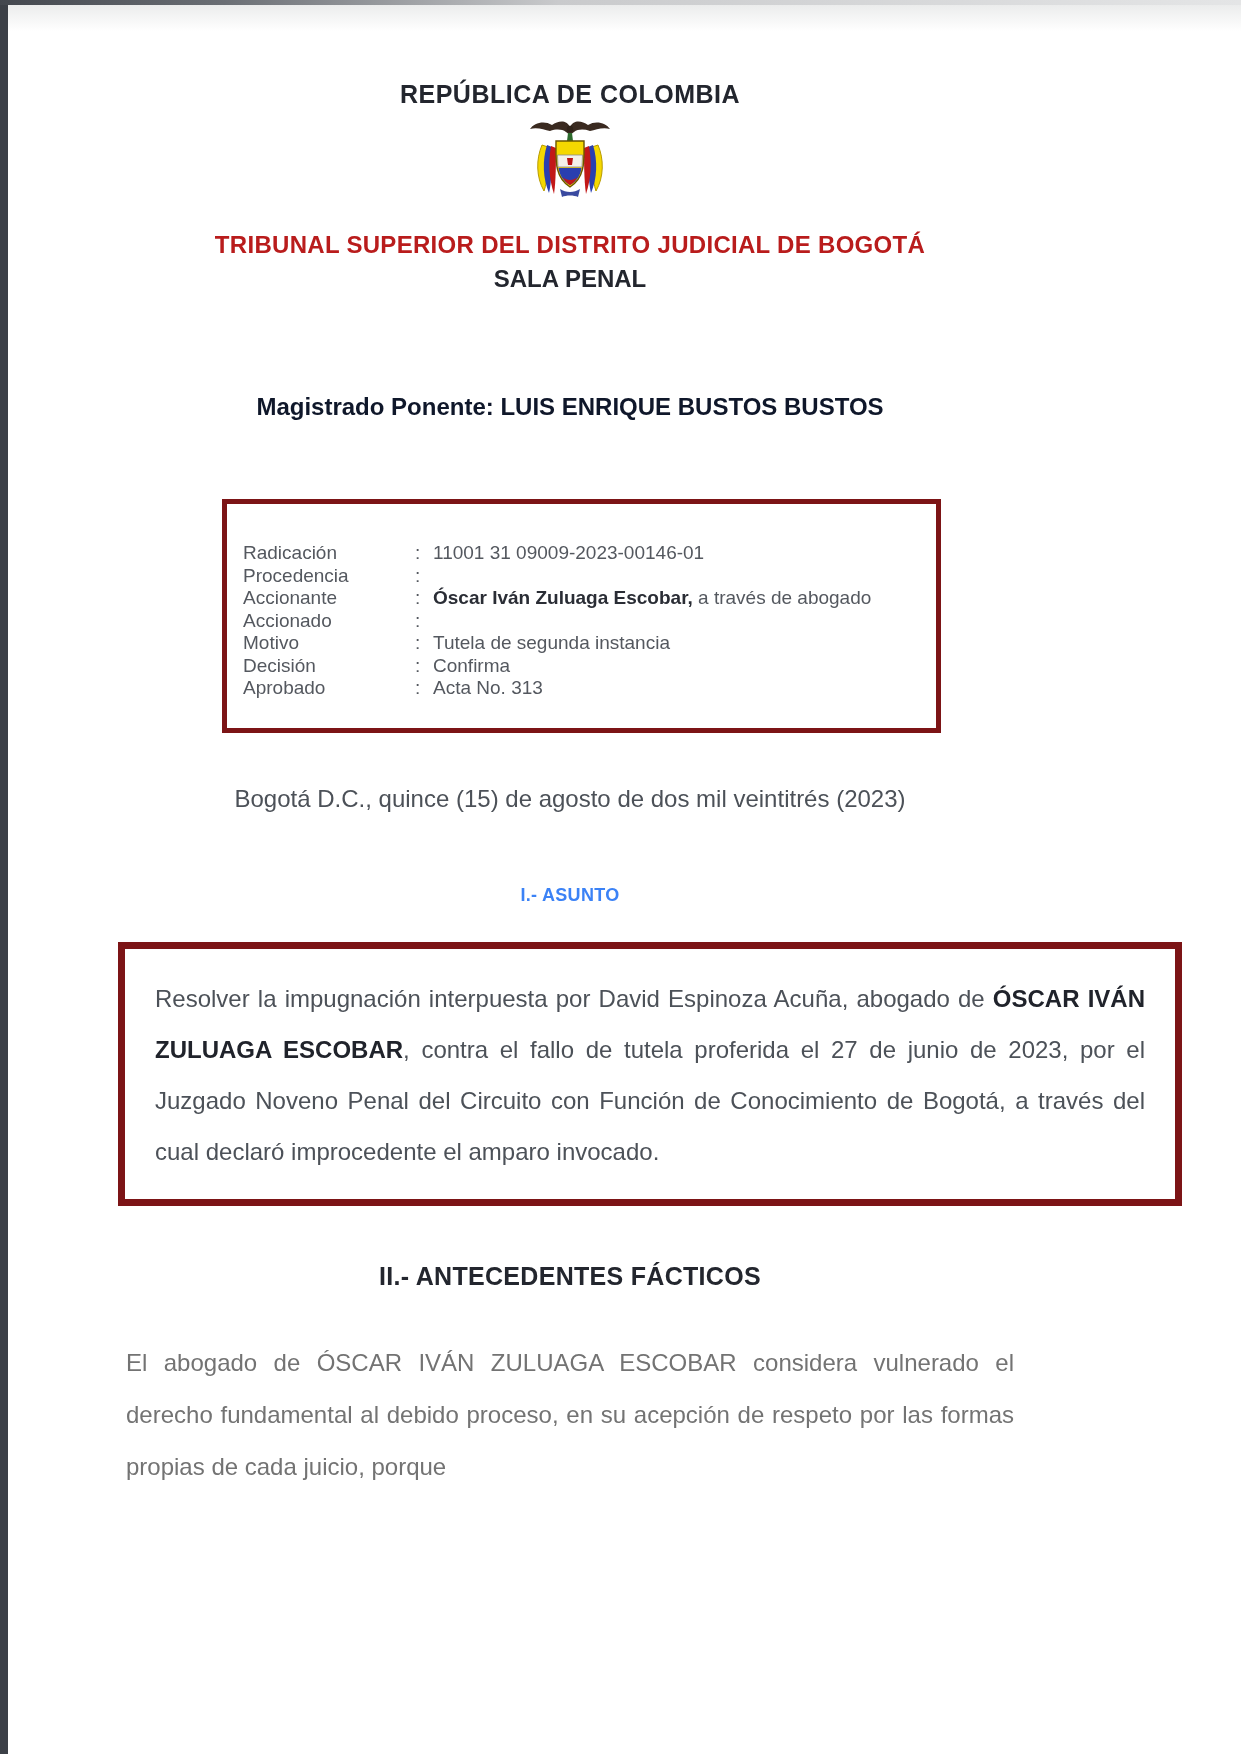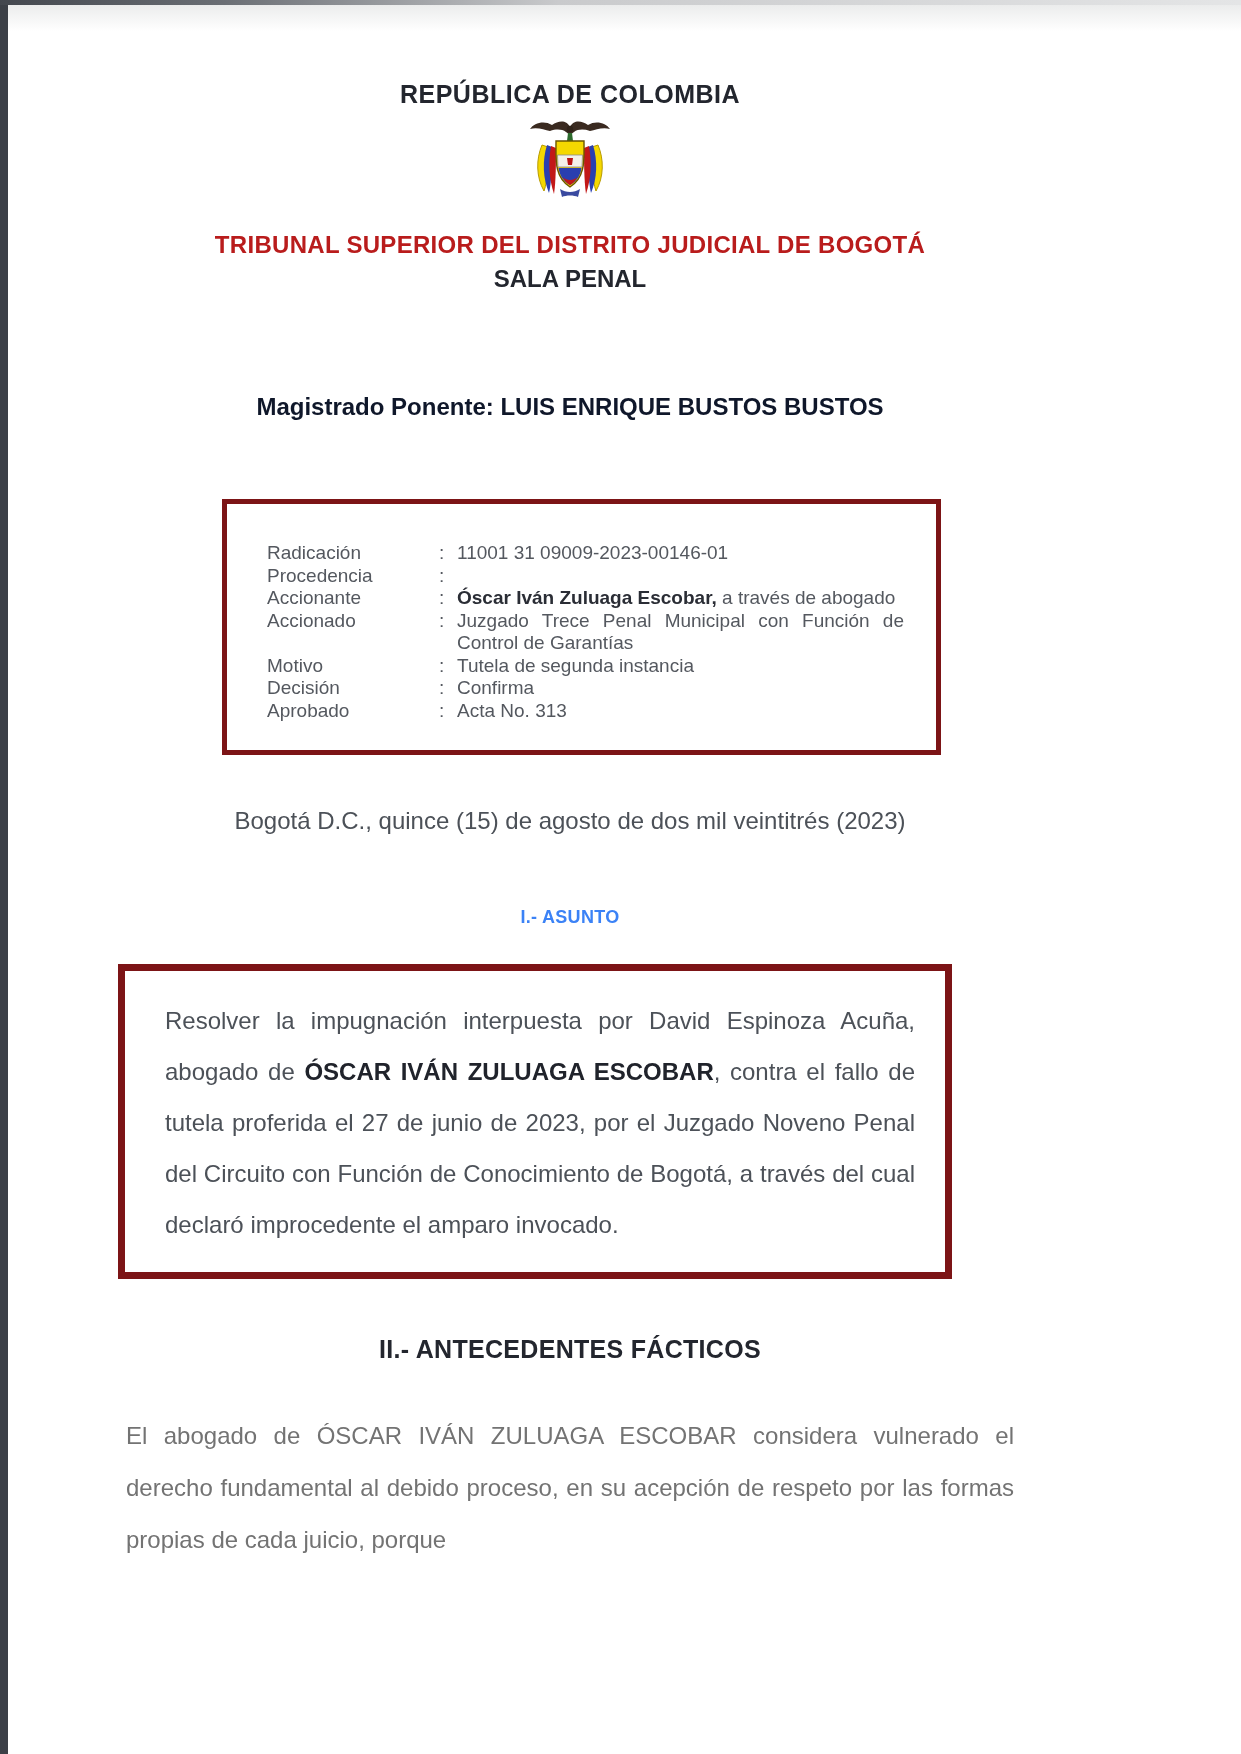--- a/index.html
+++ b/index.html
@@ -48,21 +48,21 @@
     margin:100px 0 0 0;
     font-size:24px;font-weight:700;color:#0f172a;text-align:center;
   }
 
   
   .caption-box{
     box-sizing:border-box;
     margin-top:78px;margin-left:102px;
     width:719px;
     border:5px solid var(--maroon,#7c1416);
-    padding:38px 32px 28px 40px;
+    padding:38px 32px 28px 16px;
     background:#fff;
   }
   .cap-row{display:flex;align-items:flex-start;font-size:19px;line-height:22.5px;color:#54585f;}
   .cap-label{width:172px;flex:0 0 172px;}
   .cap-colon{width:18px;flex:0 0 18px;}
   .cap-value{flex:1;text-align:justify;}
   .cap-bold{font-weight:700;color:#2a2d35;}
 
   .date-line{
     margin:52px 0 0 0;
@@ -70,23 +70,23 @@
   }
 
   .h-section{
     margin:72px 0 0 0;
     font-size:18px;font-weight:700;color:#3b82f6;text-align:center;letter-spacing:.3px;
   }
 
   .asunto-box{
     box-sizing:border-box;
     margin-top:36px;margin-left:-2px;
-    width:834px;
+    width:1064px;
     border:7px solid var(--maroon,#7c1416);
-    padding:24px 30px 22px 40px;
+    padding:24px 30px 22px 30px;
     background:#fff;
   }
   .body-par{
     margin:0;
     font-size:24px;line-height:51px;color:#4c5158;
     text-align:justify;
   }
   .body-par .name-bold{font-weight:700;color:#20232b;}
 
   .h-section2{
@@ -150,21 +150,20 @@
       <span class="cap-colon">:</span>
     </div>
     <div class="cap-row">
       <span class="cap-label">Accionante</span>
       <span class="cap-colon">:</span>
       <span class="cap-value"><span class="cap-bold">Óscar Iván Zuluaga Escobar,</span><span> a través de abogado</span></span>
     </div>
     <div class="cap-row">
       <span class="cap-label">Accionado</span>
       <span class="cap-colon">:</span>
-      <span class="cap-value">Juzgado Trece Penal Municipal con Función de Control de Garantías</span>
     </div>
     <div class="cap-row">
       <span class="cap-label">Motivo</span>
       <span class="cap-colon">:</span>
       <span class="cap-value">Tutela de segunda instancia</span>
     </div>
     <div class="cap-row">
       <span class="cap-label">Decisión</span>
       <span class="cap-colon">:</span>
       <span class="cap-value">Confirma</span>

